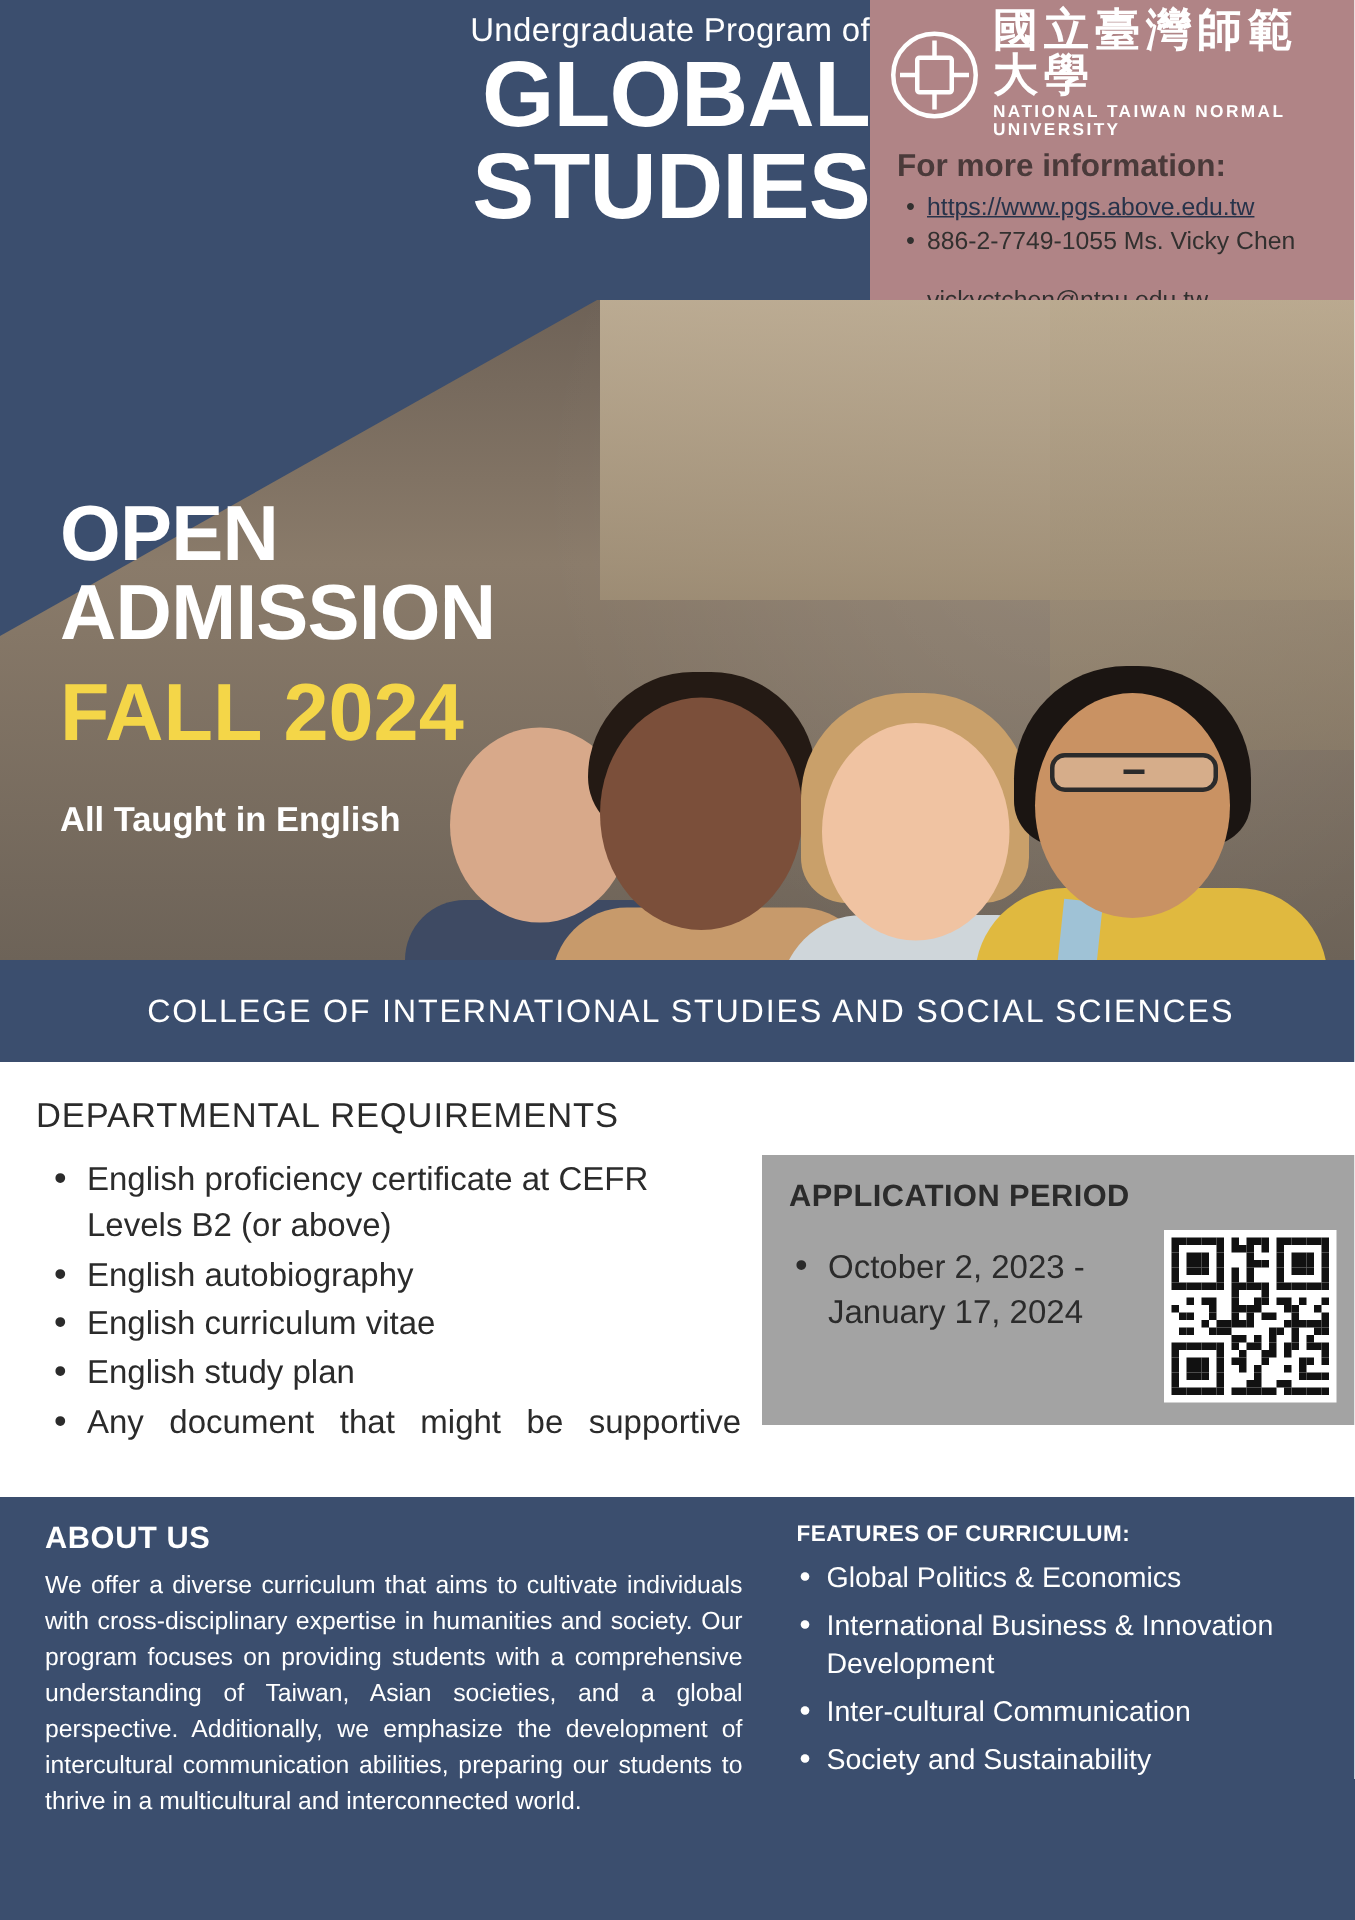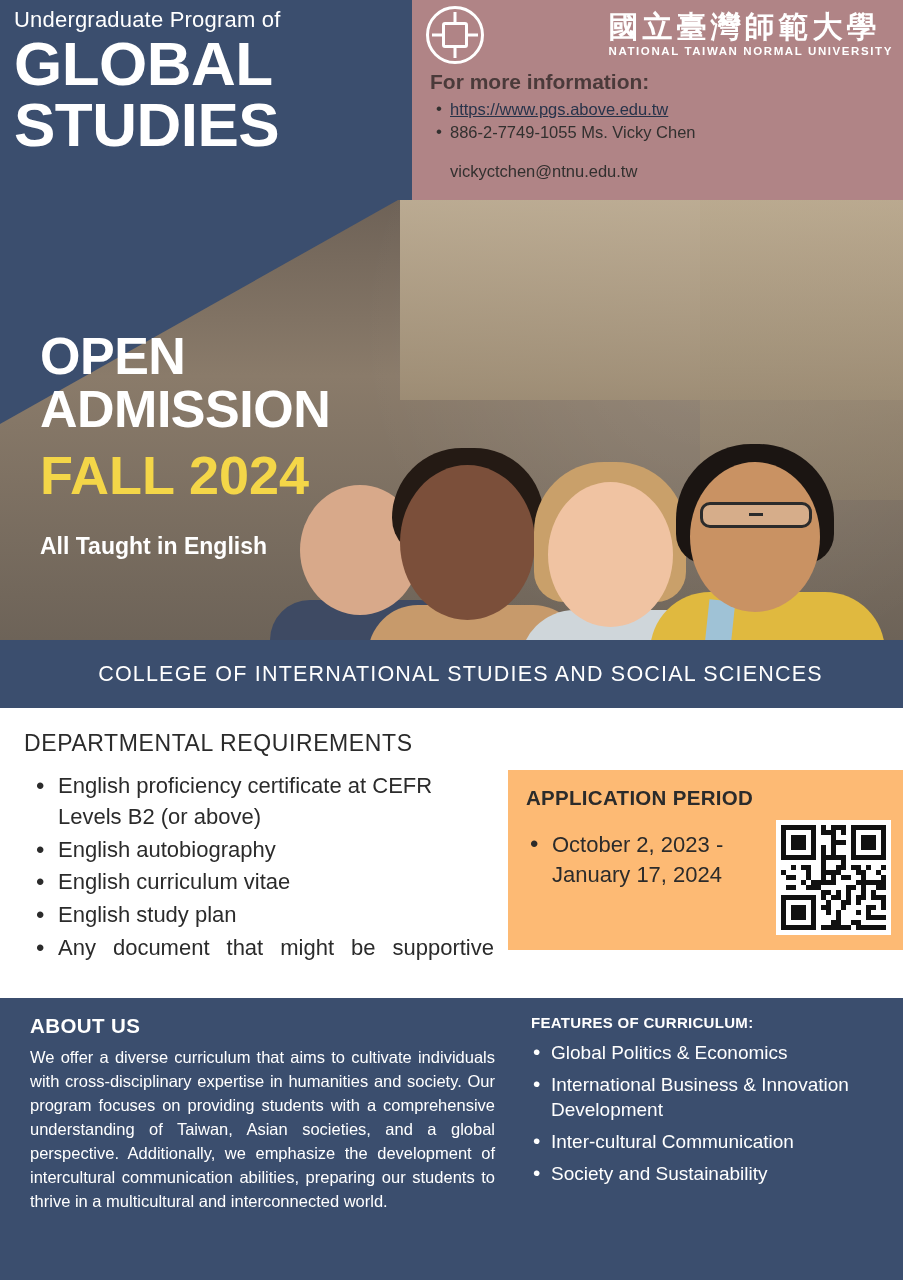--- a/index.html
+++ b/index.html
@@ -7,22 +7,22 @@
     width: 903px; height: 1280px;
     font-family: "Liberation Sans", sans-serif;
     background: #ffffff;
     overflow: hidden;
   }
   .poster { position: relative; width: 903px; height: 1280px; background:#fff; }
 
   
   .top { display:flex; height:200px; width:100%; }
   .top-left {
-    width: 412px; background:#3b4e6e; color:#fff;
-    padding: 8px 0 0 14px; position:relative;
+    width: 580px; background:#3b4e6e; color:#fff;
+    padding: 8px 0 0 14px; position:relative;text-align:right;
   }
   .top-left .pre {
     font-size: 22px; font-weight: 400; letter-spacing:.2px; line-height:1.1;
     margin-bottom: 2px;
   }
   .top-left .big {
     font-size: 62px; font-weight: 700; line-height: 0.98; letter-spacing:-0.5px;
   }
   .top-right {
     flex:1; background:#b08486; color:#3a2e2e; position:relative;
@@ -115,21 +115,21 @@
   .req ul { list-style:none; width: 470px; }
   .req li {
     font-size: 22px; color:#2b2b2b; line-height:1.4; position:relative;
     padding-left: 34px; margin-bottom: 2px;
   }
   .req li:before { content:"•"; position:absolute; left:12px; top:-2px; font-size:24px; }
   .req li.justify { text-align: justify; text-align-last: justify; width: 470px; }
 
   .appbox {
     position:absolute; right:0; top:62px; width: 395px; height: 180px;
-    background:#fdba74; padding: 16px 14px 10px 18px;
+    background:#a3a3a3; padding: 16px 14px 10px 18px;
   }
   .appbox h3 { font-size: 20.5px; font-weight:800; color:#2b2b2b; letter-spacing:.3px; }
   .appbox .date {
     font-size: 22px; color:#2b2b2b; line-height:1.35; position:relative;
     padding-left: 26px; margin-top: 20px; width: 250px;
   }
   .appbox .date:before{ content:"•"; position:absolute; left:4px; top:-2px; font-size:24px; }
   .qr {
     position:absolute; right: 12px; top: 50px; width: 115px; height: 115px;
     background:#fff; padding:5px;

